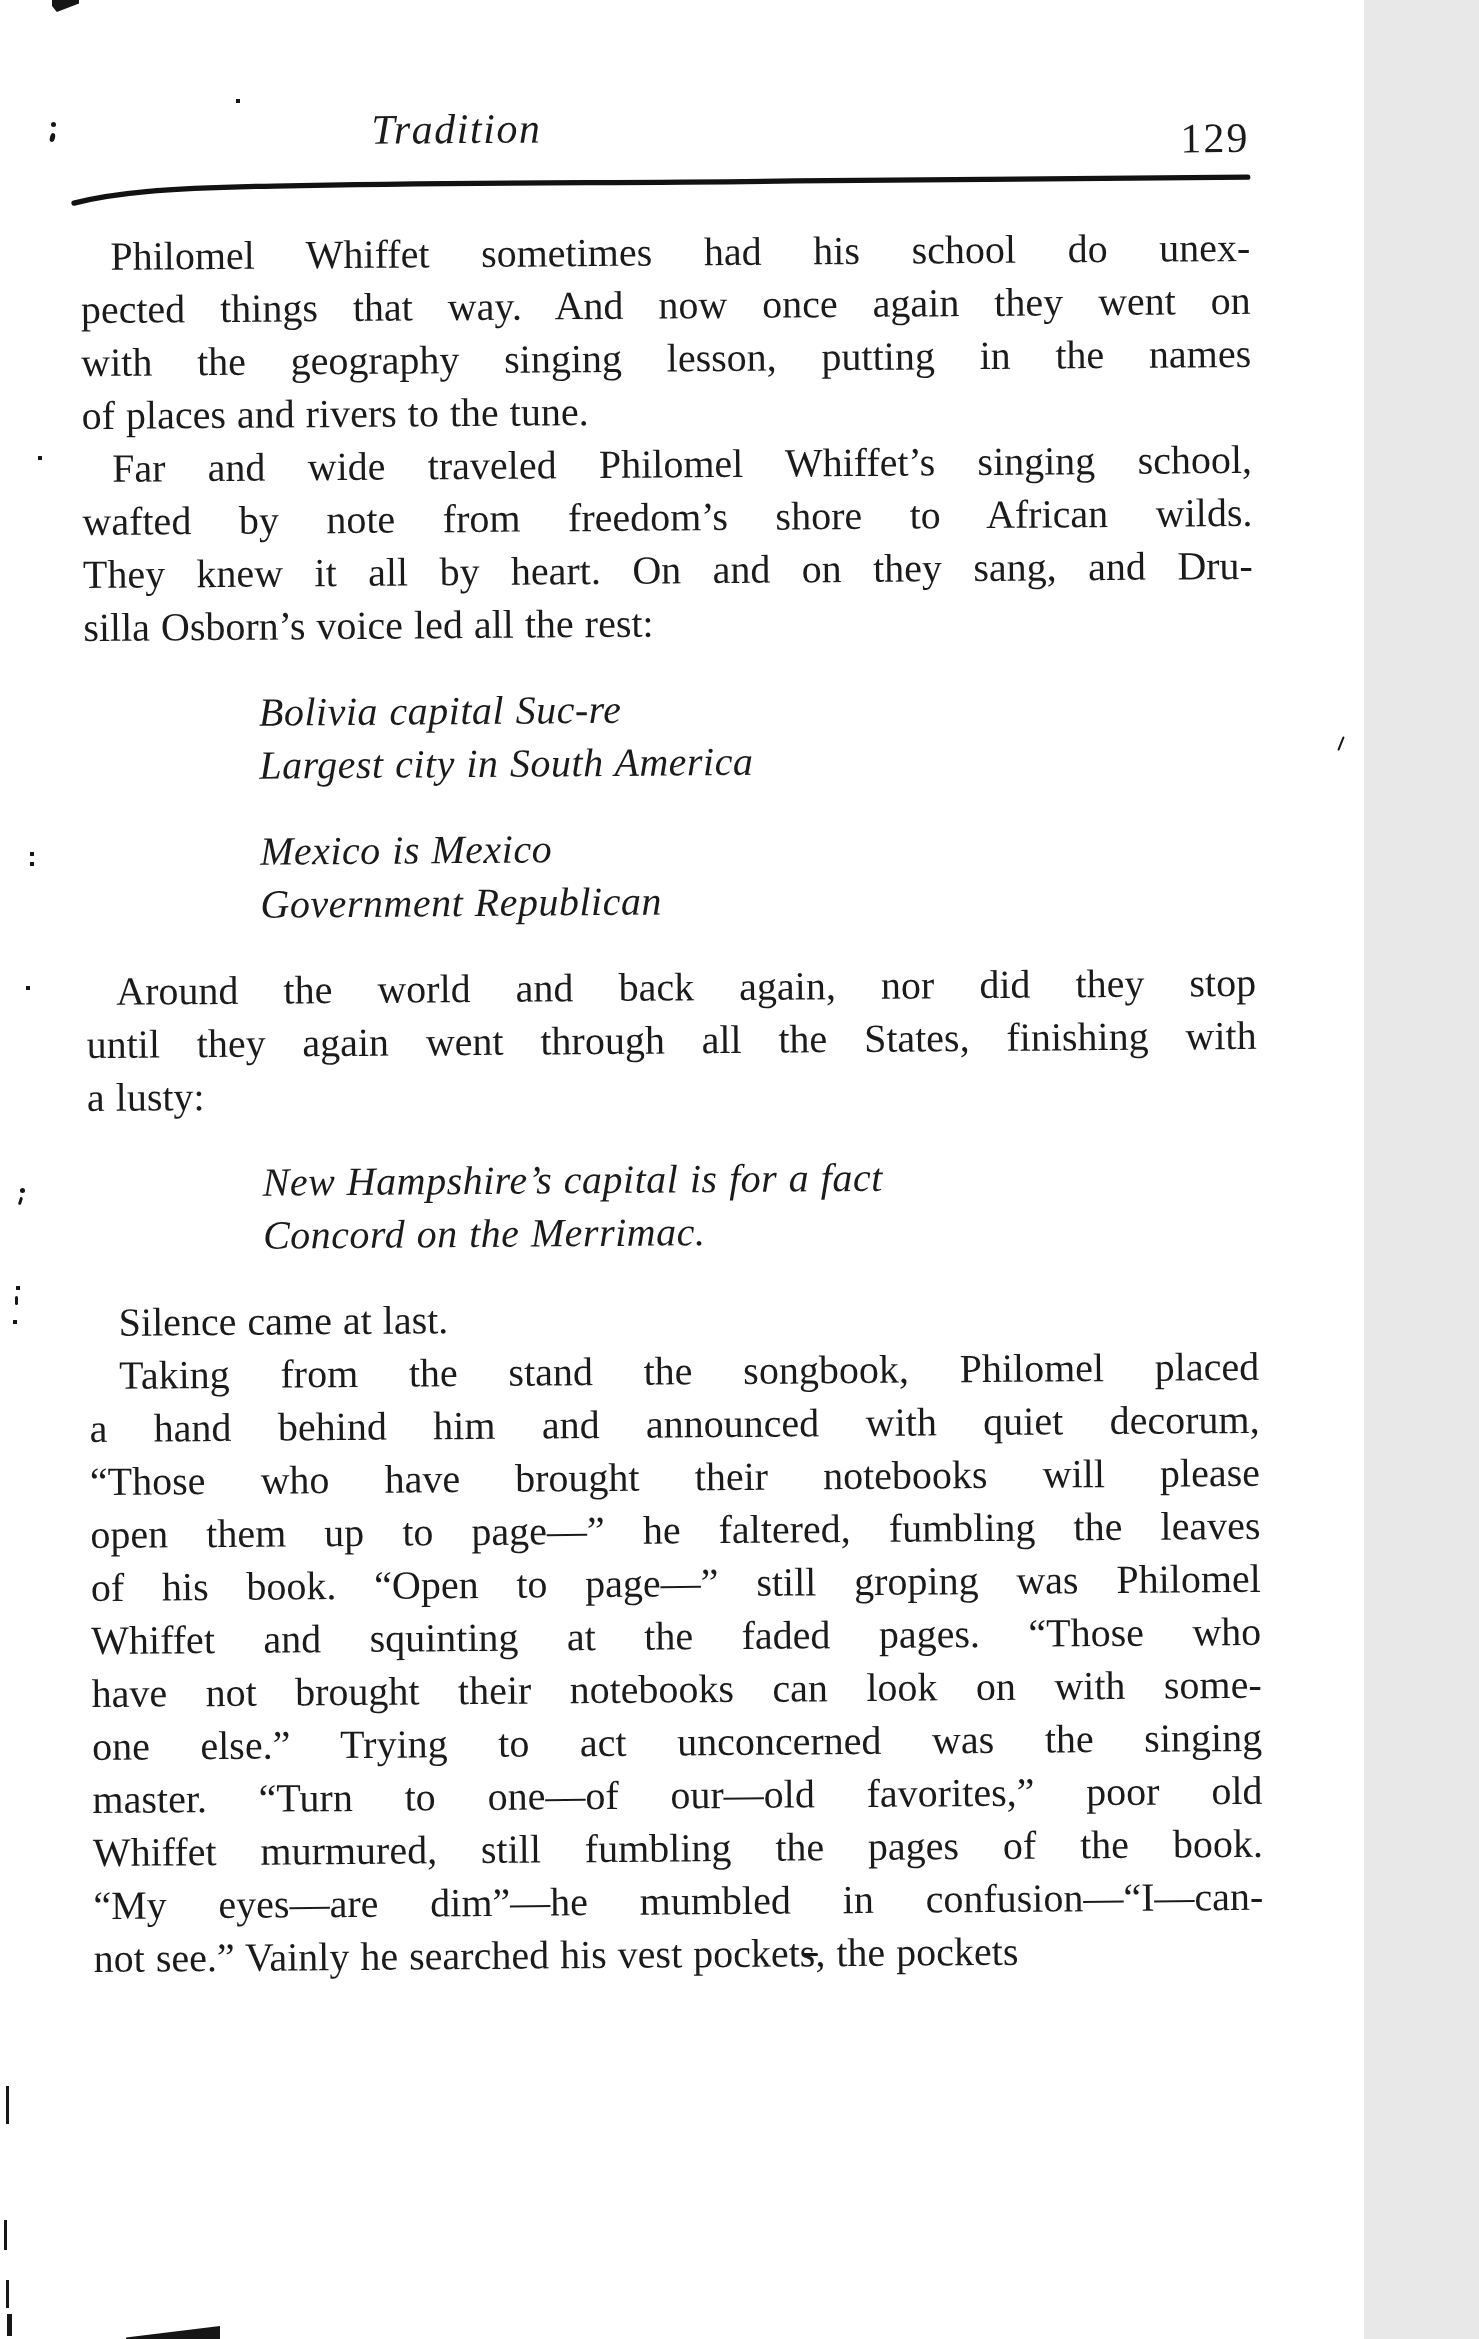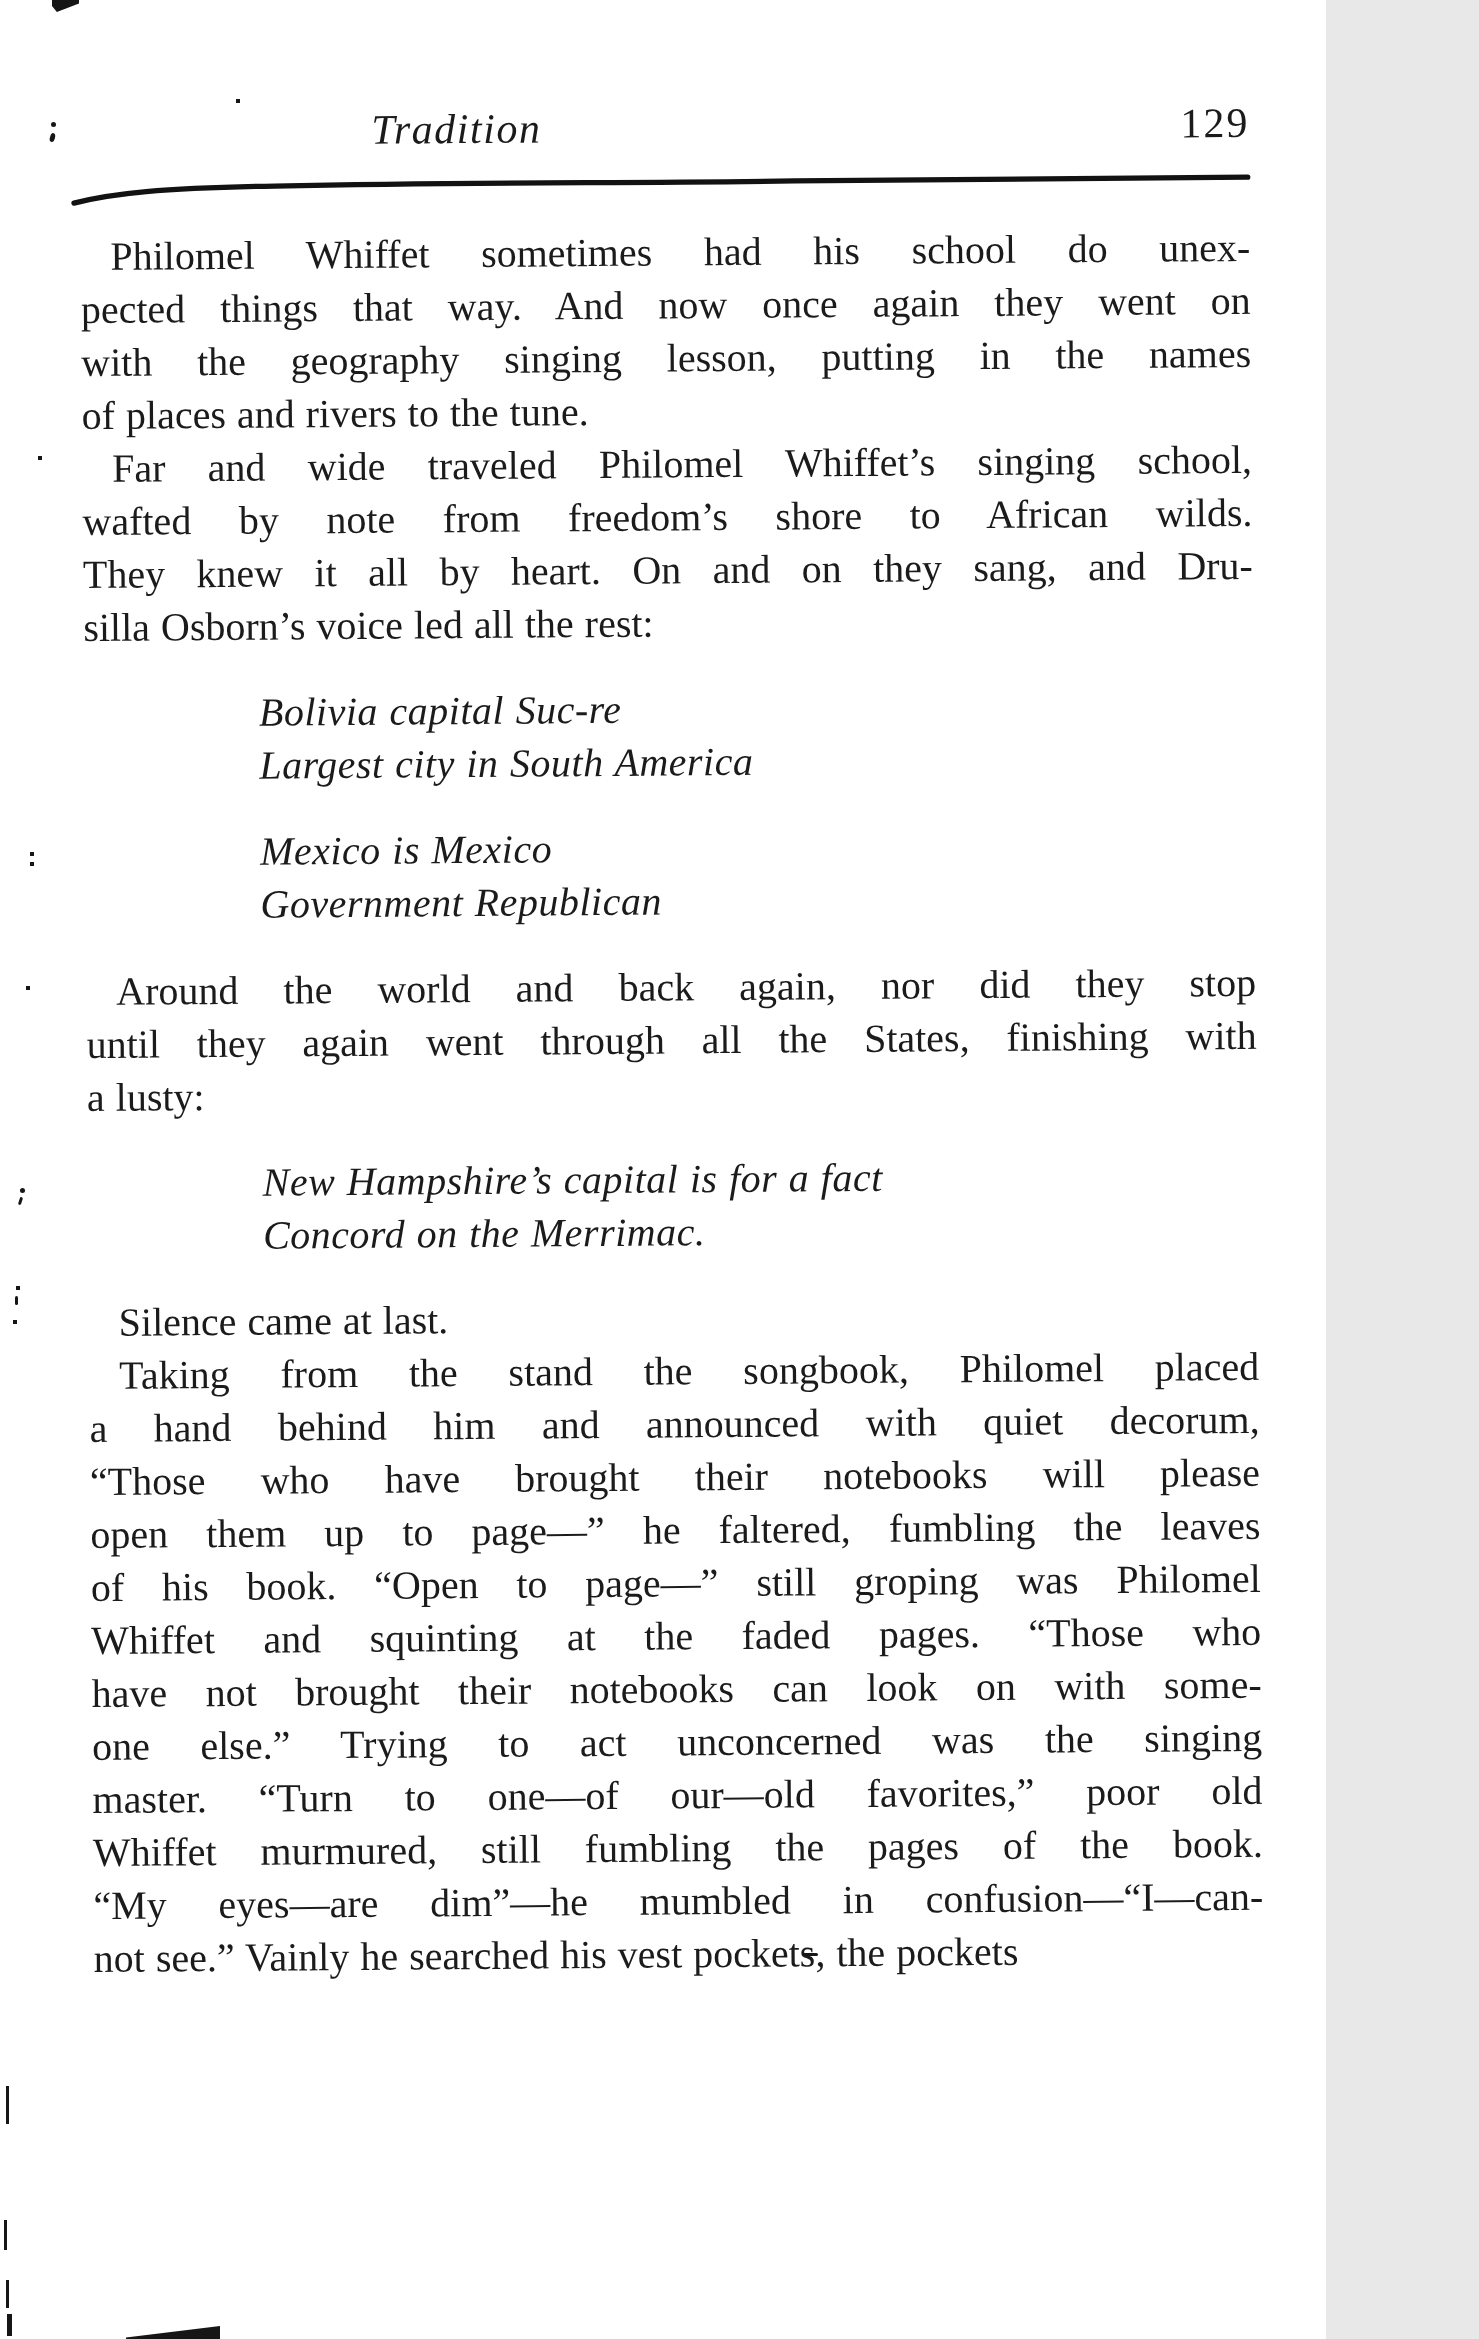--- a/index.html
+++ b/index.html
@@ -1,29 +1,30 @@
 <!DOCTYPE html>
 <html><head>
 <meta charset="utf-8">
 <style>
   html,body { margin:0; padding:0; background:#e8e8e8; }
   .page {
     position:relative; width:1326px; height:2339px;
     background:#ffffff; overflow:hidden;
     font-family:"Liberation Serif","DejaVu Serif",serif;
     color:#1b1b1b;
+    padding-left:38px;
   }
   .tilt {
     position:absolute; left:0; top:0; width:100%; height:100%;
     transform:rotate(-0.45deg); transform-origin:90px 210px;
   }
   
   .running-head { position:absolute; top:108px; left:80px; width:1170px; height:56px; font-size:42px; }
   .head-title { position:absolute; left:292px; top:0; font-style:italic; letter-spacing:1.5px; }
-  .head-number { position:absolute; right:0; top:0; letter-spacing:2px; }
+  .head-number { position:absolute; right:0; top:15px; letter-spacing:2px; }
   
   .rule { position:absolute; left:70px; top:180px; }
   
   .text-block { position:absolute; left:80px; top:230px; width:1170px; font-size:40px; line-height:53px; word-spacing:1px; }
   .para { margin:0; }
   .para.prose .line { text-align:justify; text-align-last:justify; }
   .para.prose .line.last { text-align-last:left; }
   .para.prose .line.first { text-indent:30px; }
   .para.verse { margin:33px 0 33px 175px; font-style:italic; }
   .para.verse .line { text-align:left; letter-spacing:0.5px; }

